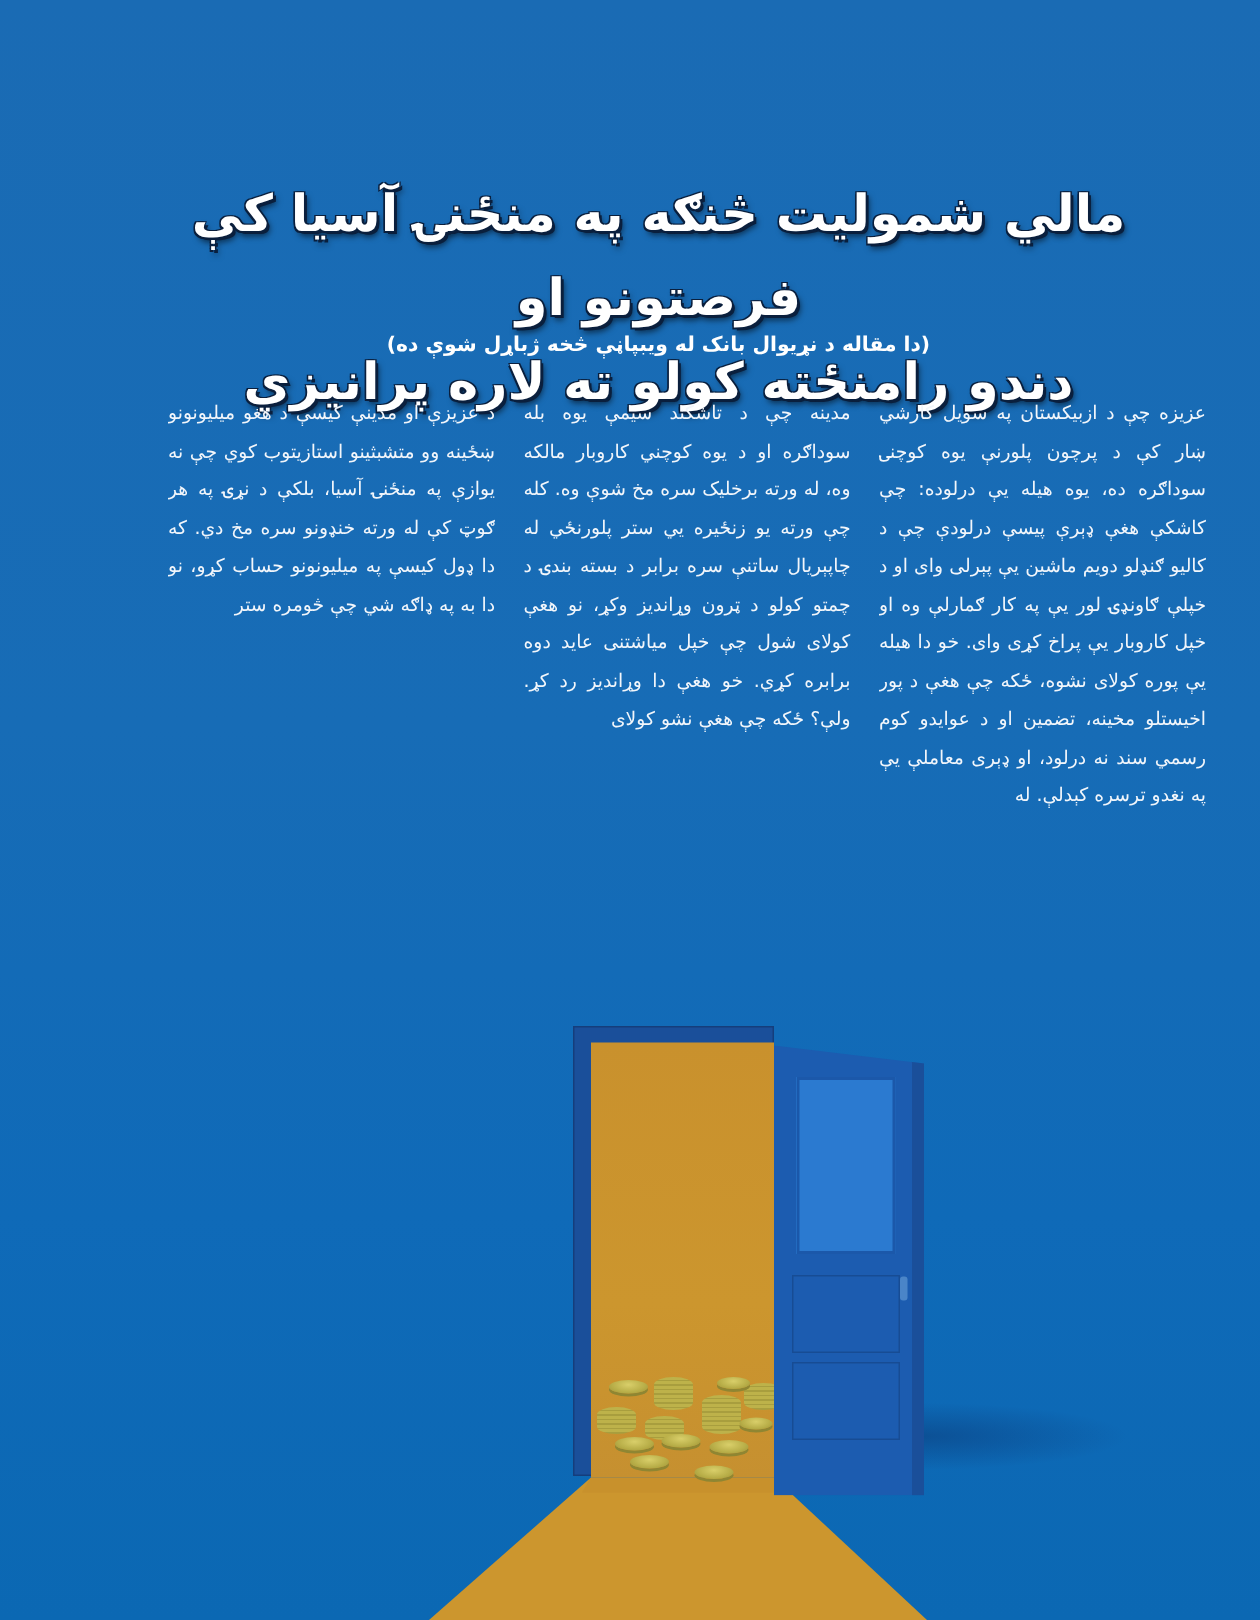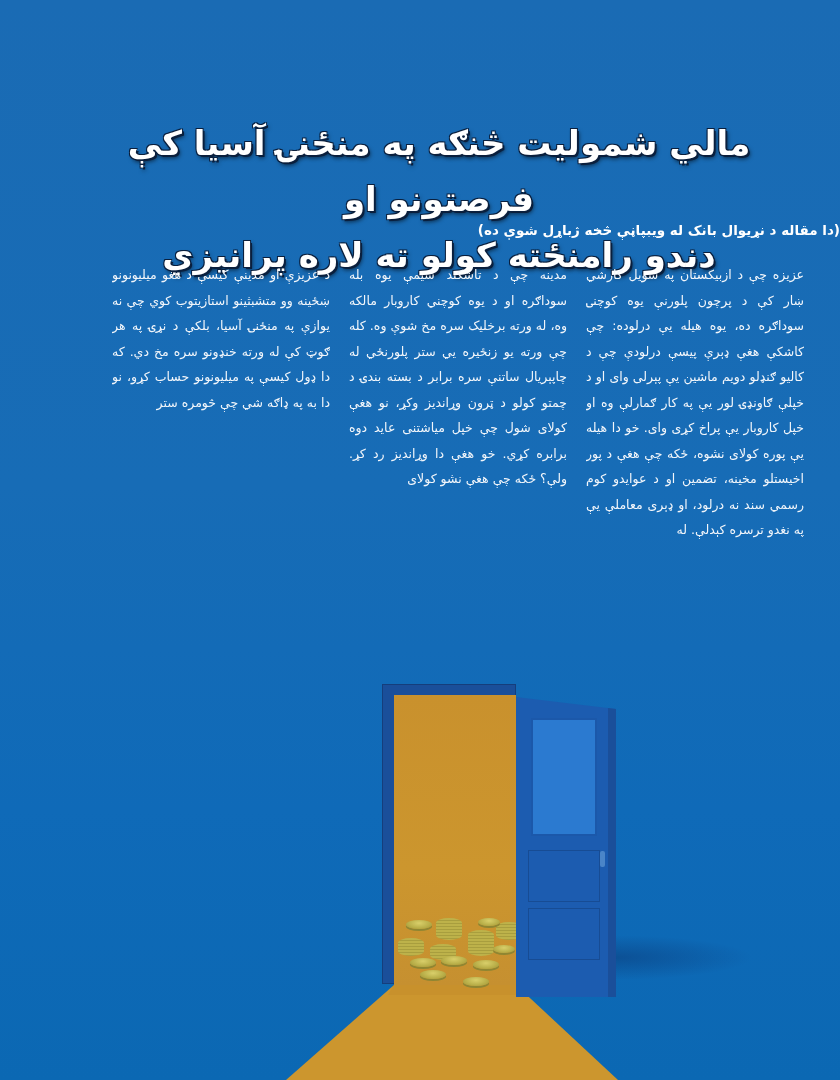--- a/index.html
+++ b/index.html
@@ -12,21 +12,21 @@
   .page { position: absolute; inset: 0; margin-left: 38px; }
   .title {
     position: absolute; left: 60px; right: 60px; top: 92px;
     text-align: center; direction: rtl;
     font-family: "DejaVu Sans", sans-serif; font-weight: bold;
     font-size: 34px; line-height: 56px; color: #ffffff;
     text-shadow: 2px 2px 0 #0a1f3d, -1px -1px 0 #0a1f3d, 1px -1px 0 #0a1f3d, -1px 1px 0 #0a1f3d, 2px 3px 4px rgba(0,0,0,0.6);
   }
   .subtitle {
     position: absolute; left: 0; right: 0; top: 222px;
-    direction: rtl;
+    text-align: center; direction: rtl;
     font-size: 13.5px; font-weight: bold; color: #ffffff;
   }
   .columns {
     position: absolute; top: 262px; left: 74px; width: 692px; height: 385px;
     display: flex; flex-direction: row-reverse; justify-content: space-between;
   }
   .col {
     width: 218px; direction: rtl; text-align: justify; text-align-last: right;
     font-size: 12.5px; line-height: 25.5px; color: #f2f6fb;
     overflow: hidden;

